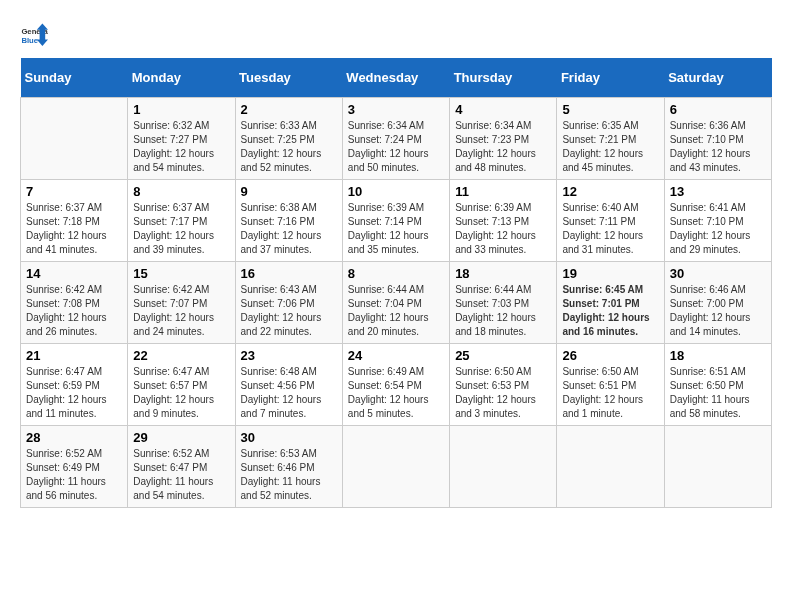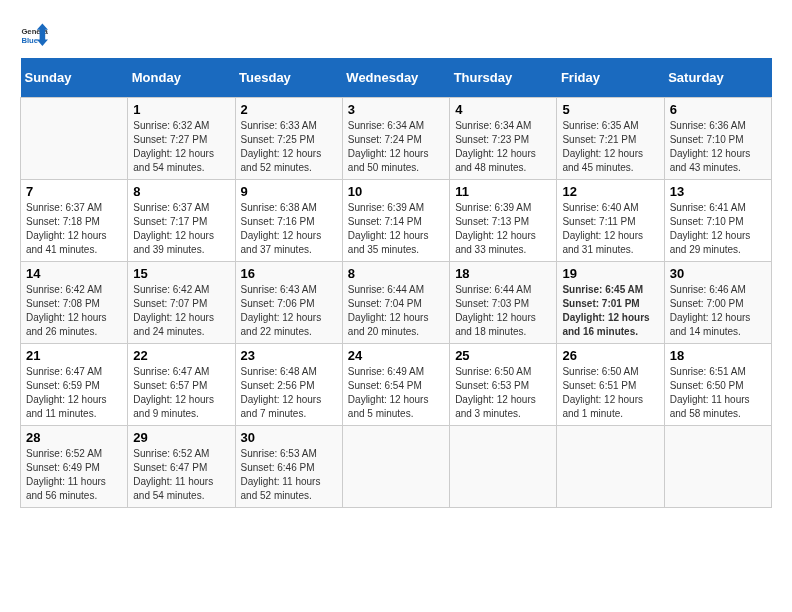--- a/index.html
+++ b/index.html
@@ -263,21 +263,21 @@
         <td>
           <span class="day-num">22</span>
           <div class="day-info" style="white-space: pre-line;">Sunrise: 6:47 AM
 Sunset: 6:57 PM
 Daylight: 12 hours
 and 9 minutes.</div>
         </td>
         <td>
           <span class="day-num">23</span>
           <div class="day-info" style="white-space: pre-line;">Sunrise: 6:48 AM
-Sunset: 2:56 PM
+Sunset: 4:56 PM
 Daylight: 12 hours
 and 7 minutes.</div>
         </td>
         <td>
           <span class="day-num">24</span>
           <div class="day-info" style="white-space: pre-line;">Sunrise: 6:49 AM
 Sunset: 6:54 PM
 Daylight: 12 hours
 and 5 minutes.</div>
         </td>

